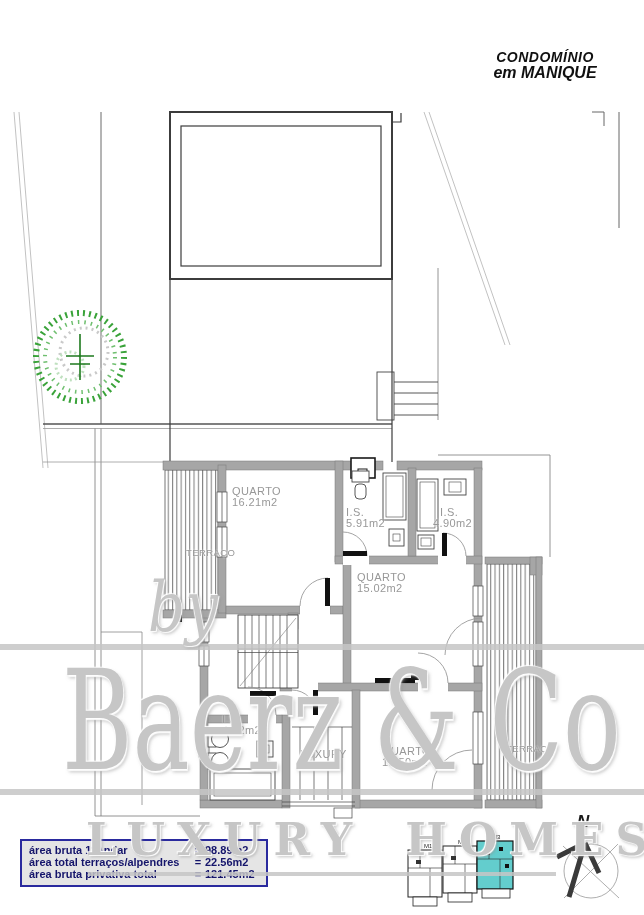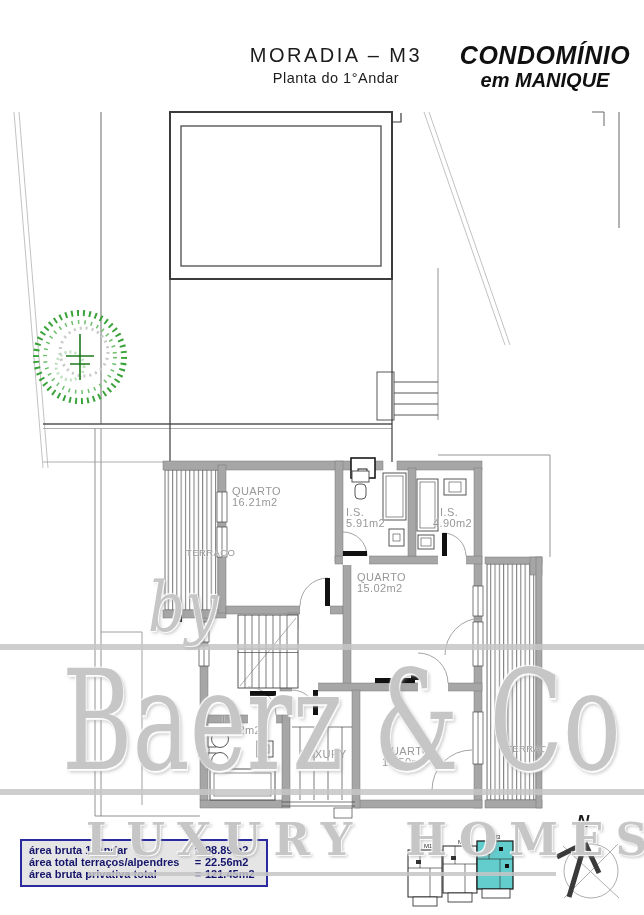--- a/index.html
+++ b/index.html
@@ -5,22 +5,22 @@
   html,body{margin:0;padding:0;background:#fff;}
   .sheet{position:relative;width:644px;height:915px;background:#fff;overflow:hidden;
          font-family:"Liberation Sans",sans-serif;}
   .plan-svg{position:absolute;left:0;top:0;z-index:1;}
   
   .title-block{position:absolute;left:238px;top:44px;width:196px;text-align:center;z-index:2;color:#1c1c1c;}
   .title-main{font-size:20px;letter-spacing:2.5px;font-weight:400;}
   .title-sub{font-size:14.5px;margin-top:3px;letter-spacing:.5px;}
   .brand{position:absolute;left:458px;top:41px;width:174px;text-align:center;z-index:2;color:#101010;
          font-style:italic;font-weight:bold;}
-  .brand-l1{font-size:25px;letter-spacing:.5px;}
-  .brand-l2{font-size:20px;margin-top:-1px;}
+  .brand-l1{font-size:14px;letter-spacing:.5px;margin-top:8px;}
+  .brand-l2{font-size:16px;margin-top:-1px;}
   
   .rlabel{position:absolute;z-index:2;color:#989898;font-size:11px;line-height:11px;letter-spacing:.4px;
           text-shadow:0 0 2px #fff;}
   .rlabel span{display:block;}
   .rlabel.small{font-size:9.5px;line-height:10px;padding-left:18px;}
   
   .legend{position:absolute;left:20px;top:839px;width:232px;z-index:3;background:#e5e5e5;
           border:2.5px solid #2a2a9e;color:#15156b;font-size:11px;font-weight:bold;
           padding:3px 5px 5px 7px;}
   .lrow{display:flex;line-height:12px;}
@@ -222,24 +222,20 @@
       <rect x="482" y="889" width="28" height="9" stroke-width="0.8"></rect>
     </g>
 
     <g fill="none">
       <circle cx="591" cy="871" r="27" stroke="#999" stroke-width="0.8"></circle>
       <path d="M564,898 L618,844 M563,846 L619,898" stroke="#999" stroke-width="0.8"></path>
       <path d="M569,897 L585,843 M585,843 L557,857 M585,843 L599,873" stroke="#3a3a3a" stroke-width="5"></path>
     </g>
   </svg>
 
-  <div class="title-block">
-    <div class="title-main">MORADIA – M3</div>
-    <div class="title-sub">Planta do 1°Andar</div>
-  </div>
   <div class="brand">
     <div class="brand-l1">CONDOMÍNIO</div>
     <div class="brand-l2">em MANIQUE</div>
   </div>
 
   <div class="rlabel" style="left:232px;top:486px;">
     <span>QUARTO</span>
     <span>16.21m2</span>
   </div>
   <div class="rlabel" style="left:346px;top:507px;">

